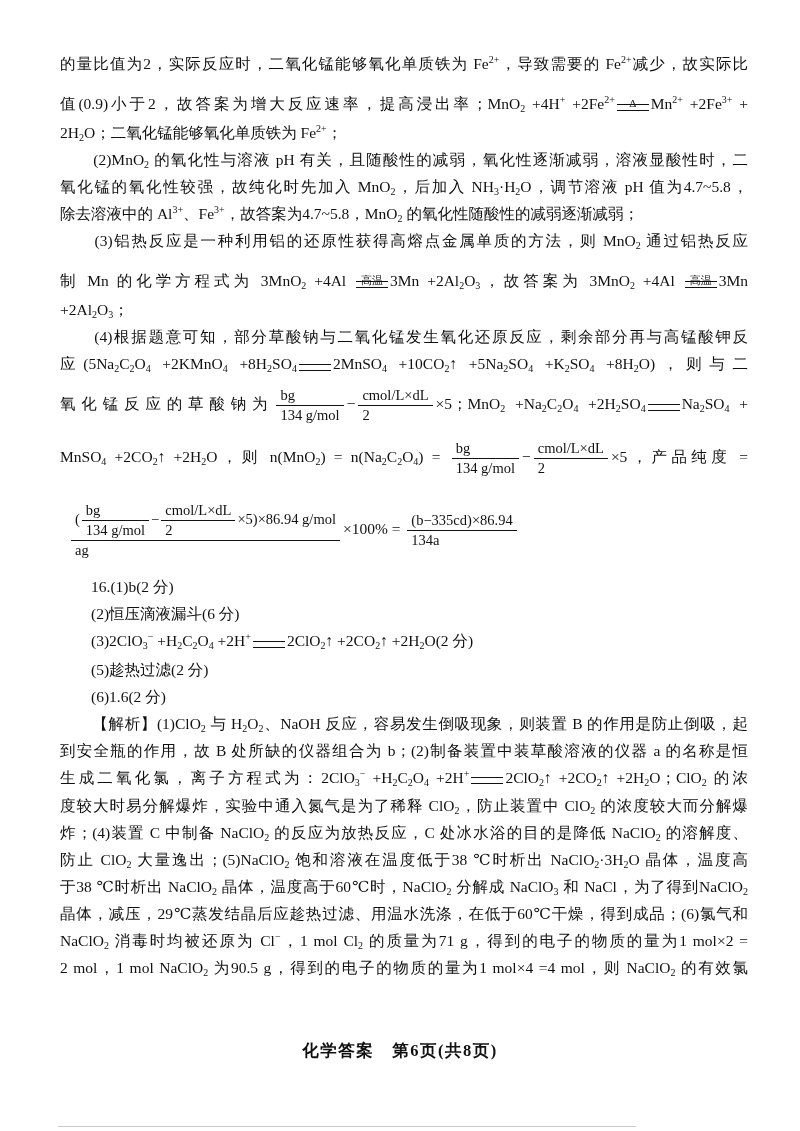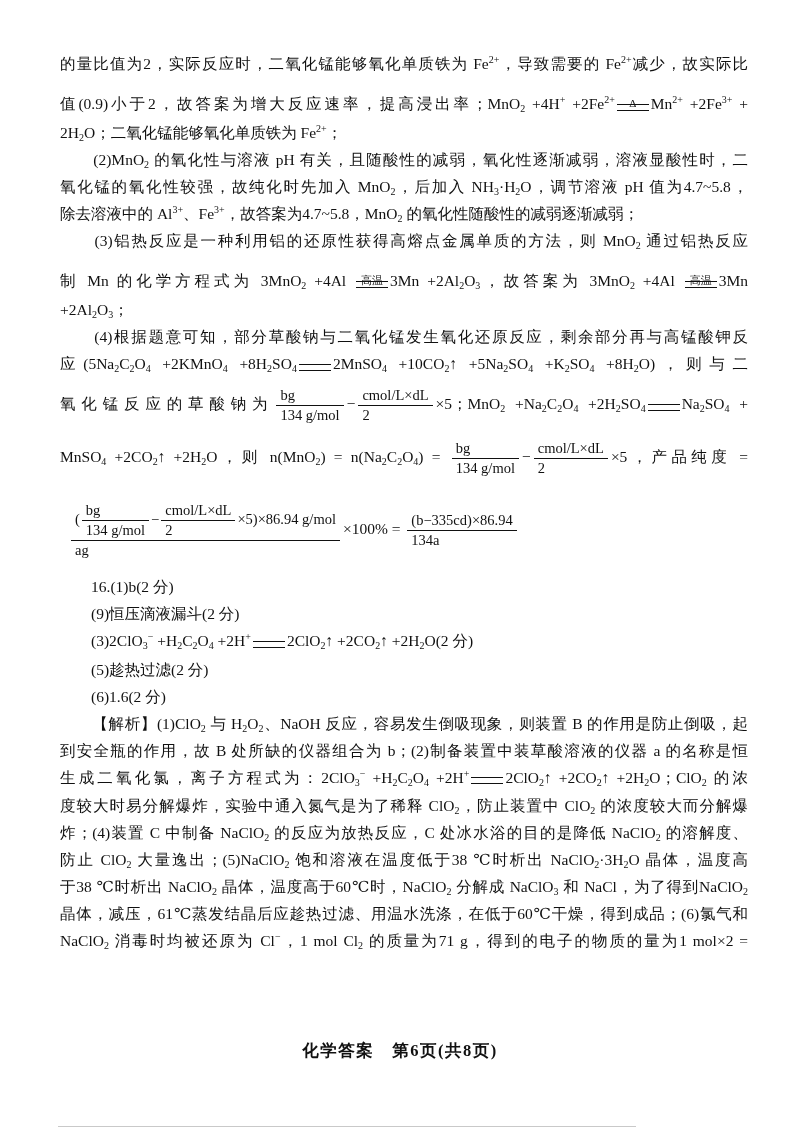--- a/index.html
+++ b/index.html
@@ -95,29 +95,30 @@
       <div class="line end">除去溶液中的 Al<sup>3+</sup>、Fe<sup>3+</sup>，故答案为4.7~5.8，MnO<sub>2</sub> 的氧化性随酸性的减弱逐渐减弱；</div>
       <div class="line">　　(3)铝热反应是一种利用铝的还原性获得高熔点金属单质的方法，则 MnO<sub>2</sub> 通过铝热反应</div>
       <div class="line tall">制 Mn 的化学方程式为 3MnO<sub>2</sub> +4Al <span class="eq"><span class="eqlbl">高温</span><span class="eqbar"></span></span>3Mn +2Al<sub>2</sub>O<sub>3</sub>，故答案为 3MnO<sub>2</sub> +4Al <span class="eq"><span class="eqlbl">高温</span><span class="eqbar"></span></span>3Mn</div>
       <div class="line end">+2Al<sub>2</sub>O<sub>3</sub>；</div>
       <div class="line">　　(4)根据题意可知，部分草酸钠与二氧化锰发生氧化还原反应，剩余部分再与高锰酸钾反</div>
       <div class="line">应(5Na<sub>2</sub>C<sub>2</sub>O<sub>4</sub> +2KMnO<sub>4</sub> +8H<sub>2</sub>SO<sub>4</sub><span class="eq"><span class="eqbar"></span></span>2MnSO<sub>4</sub> +10CO<sub>2</sub>↑ +5Na<sub>2</sub>SO<sub>4</sub> +K<sub>2</sub>SO<sub>4</sub> +8H<sub>2</sub>O)，则与二</div>
       <div class="line">氧化锰反应的草酸钠为<span class="frac"><span class="fn">bg</span><span class="fd">134 g/mol</span></span>−<span class="frac"><span class="fn">cmol/L×dL</span><span class="fd">2</span></span>×5；MnO<sub>2</sub> +Na<sub>2</sub>C<sub>2</sub>O<sub>4</sub> +2H<sub>2</sub>SO<sub>4</sub><span class="eq"><span class="eqbar"></span></span>Na<sub>2</sub>SO<sub>4</sub> +</div>
       <div class="line">MnSO<sub>4</sub> +2CO<sub>2</sub>↑ +2H<sub>2</sub>O，则 n(MnO<sub>2</sub>) = n(Na<sub>2</sub>C<sub>2</sub>O<sub>4</sub>) = <span class="frac"><span class="fn">bg</span><span class="fd">134 g/mol</span></span>−<span class="frac"><span class="fn">cmol/L×dL</span><span class="fd">2</span></span>×5，产品纯度 =</div>
       <div class="line disp end"><span class="frac"><span class="fn">(<span class="frac"><span class="fn">bg</span><span class="fd">134 g/mol</span></span>−<span class="frac"><span class="fn">cmol/L×dL</span><span class="fd">2</span></span>×5)×86.94 g/mol</span><span class="fd">ag</span></span>×100% = <span class="frac"><span class="fn">(b−335cd)×86.94</span><span class="fd">134a</span></span></div>
       <div class="line end">　　16.(1)b(2 分)</div>
-      <div class="line end">　　(9)恒压滴液漏斗(2 分)</div>
+      <div class="line end">　　(2)恒压滴液漏斗(6 分)</div>
       <div class="line end">　　(3)2ClO<sub>3</sub><sup>−</sup> +H<sub>2</sub>C<sub>2</sub>O<sub>4</sub> +2H<sup>+</sup><span class="eq"><span class="eqbar"></span></span>2ClO<sub>2</sub>↑ +2CO<sub>2</sub>↑ +2H<sub>2</sub>O(2 分)</div>
       <div class="line end">　　(5)趁热过滤(2 分)</div>
       <div class="line end">　　(6)1.6(2 分)</div>
       <div class="line">　　【解析】(1)ClO<sub>2</sub> 与 H<sub>2</sub>O<sub>2</sub>、NaOH 反应，容易发生倒吸现象，则装置 B 的作用是防止倒吸，起</div>
       <div class="line">到安全瓶的作用，故 B 处所缺的仪器组合为 b；(2)制备装置中装草酸溶液的仪器 a 的名称是恒</div>
       <div class="line">生成二氧化氯，离子方程式为：2ClO<sub>3</sub><sup>−</sup> +H<sub>2</sub>C<sub>2</sub>O<sub>4</sub> +2H<sup>+</sup><span class="eq"><span class="eqbar"></span></span>2ClO<sub>2</sub>↑ +2CO<sub>2</sub>↑ +2H<sub>2</sub>O；ClO<sub>2</sub> 的浓</div>
       <div class="line">度较大时易分解爆炸，实验中通入氮气是为了稀释 ClO<sub>2</sub>，防止装置中 ClO<sub>2</sub> 的浓度较大而分解爆</div>
       <div class="line">炸；(4)装置 C 中制备 NaClO<sub>2</sub> 的反应为放热反应，C 处冰水浴的目的是降低 NaClO<sub>2</sub> 的溶解度、</div>
       <div class="line">防止 ClO<sub>2</sub> 大量逸出；(5)NaClO<sub>2</sub> 饱和溶液在温度低于38 ℃时析出 NaClO<sub>2</sub>·3H<sub>2</sub>O 晶体，温度高</div>
       <div class="line">于38 ℃时析出 NaClO<sub>2</sub> 晶体，温度高于60℃时，NaClO<sub>2</sub> 分解成 NaClO<sub>3</sub> 和 NaCl，为了得到NaClO<sub>2</sub></div>
-      <div class="line">晶体，减压，61℃蒸发结晶后应趁热过滤、用温水洗涤，在低于60℃干燥，得到成品；(6)氯气和</div>
+      <div class="line">晶体，减压，29℃蒸发结晶后应趁热过滤、用温水洗涤，在低于60℃干燥，得到成品；(6)氯气和</div>
       <div class="line">NaClO<sub>2</sub> 消毒时均被还原为 Cl<sup>−</sup>，1 mol Cl<sub>2</sub> 的质量为71 g，得到的电子的物质的量为1 mol×2 =</div>
+      <div class="line">2 mol，1 mol NaClO<sub>2</sub> 为90.5 g，得到的电子的物质的量为1 mol×4 =4 mol，则 NaClO<sub>2</sub> 的有效氯</div>
     </div>
   <div class="footer">化学答案　第6页(共8页)</div>
   <div class="bottom-rule"></div>
 </div>
 
 </body></html>

